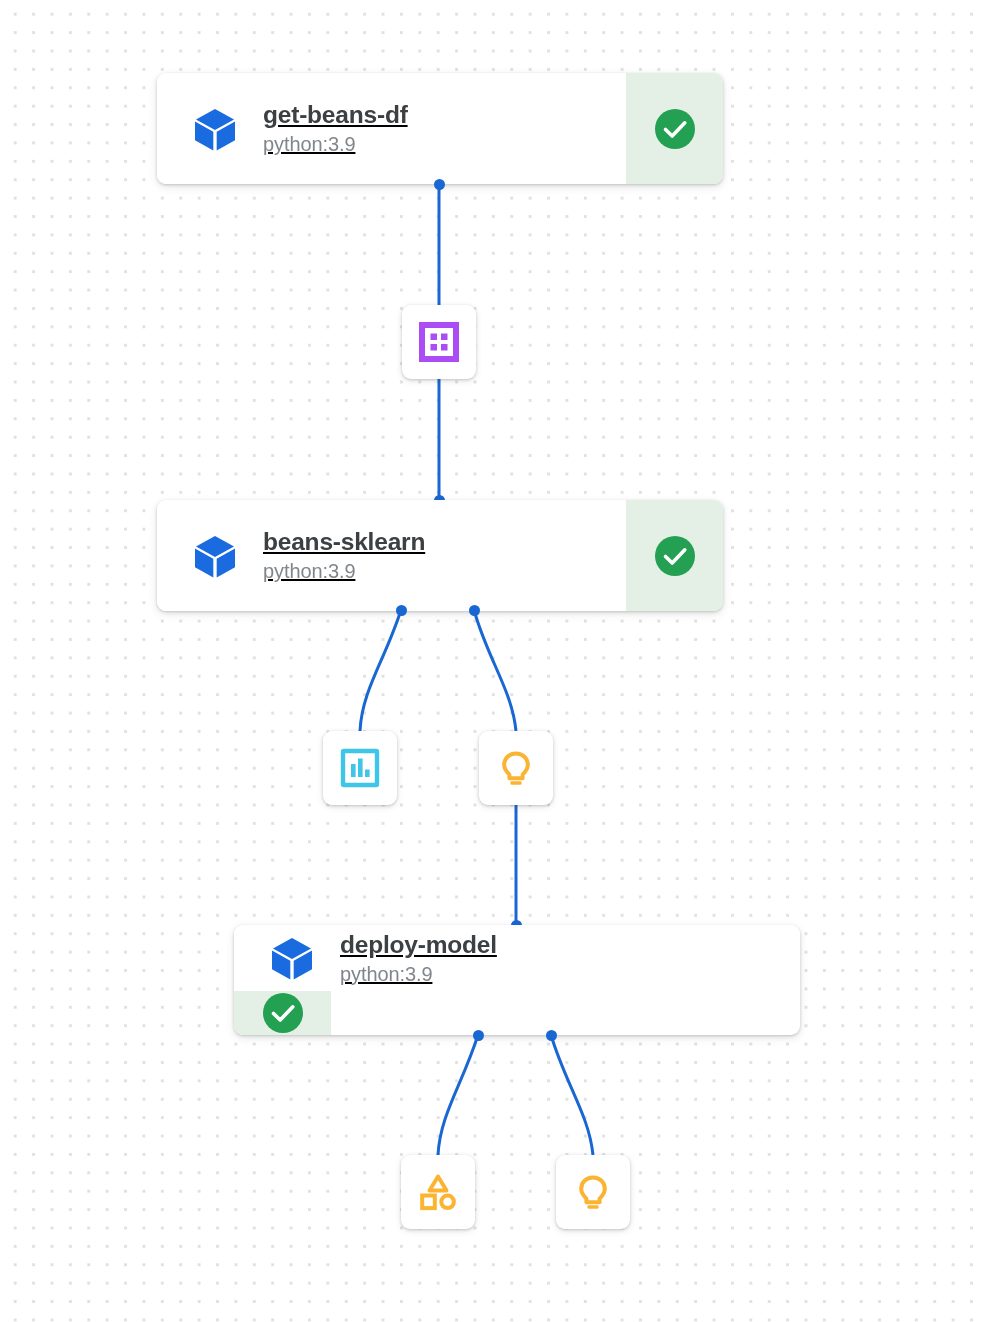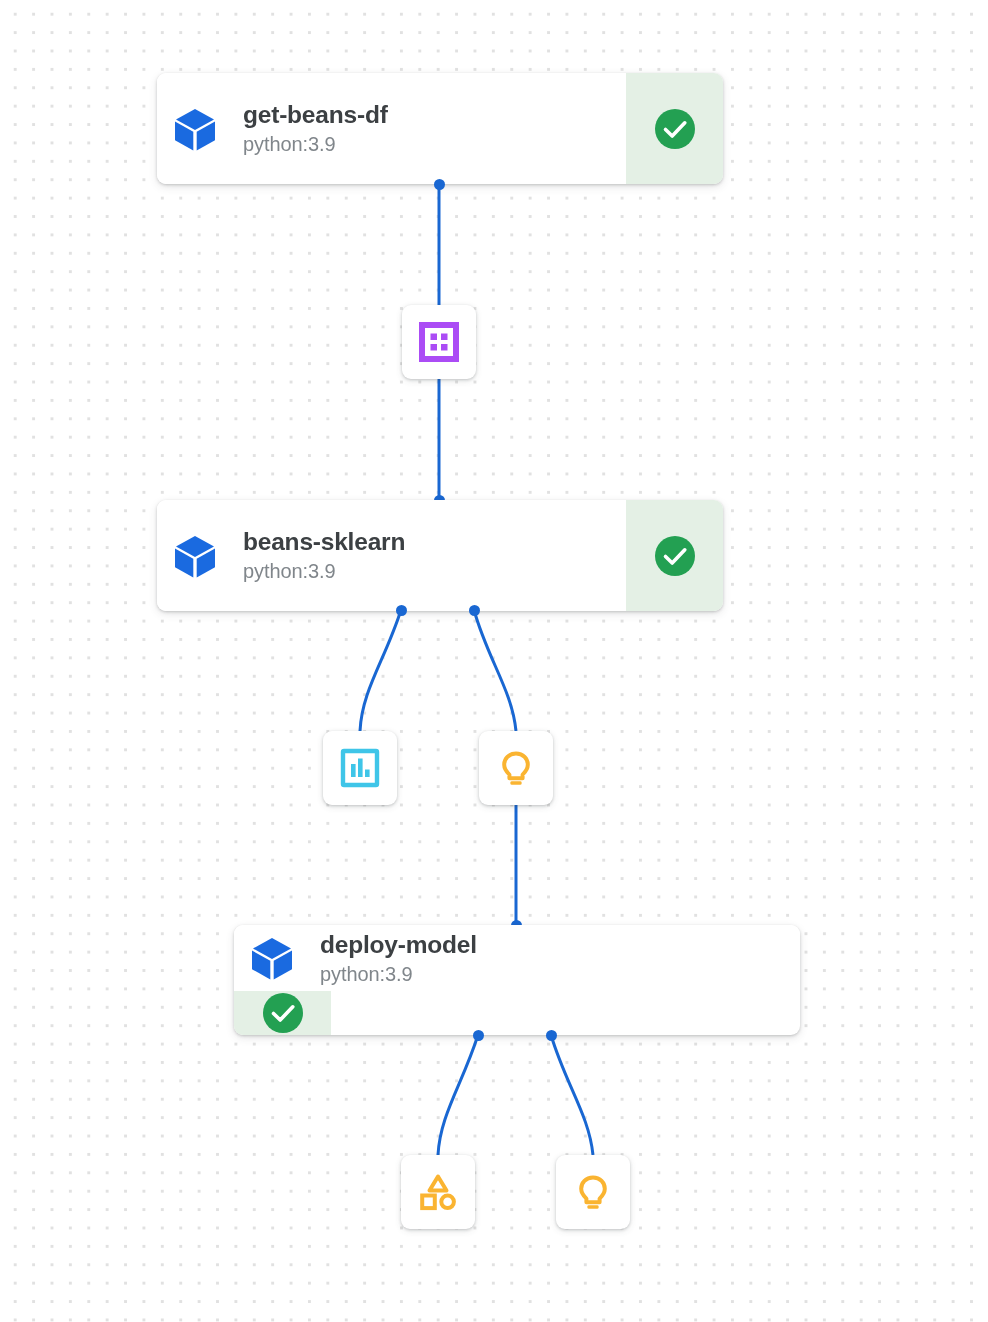--- a/index.html
+++ b/index.html
@@ -38,22 +38,23 @@
     background: #ffffff;
     border-radius: 9px;
     box-shadow: 0 1px 3px rgba(60,64,67,0.26), 0 3px 9px rgba(60,64,67,0.13);
     overflow: hidden;
     box-sizing: border-box;
   }
   .task-main {
     display: flex;
     align-items: center;
     flex: 1 1 auto;
-    padding-left: 12px;
+    padding-left: 32px;
     background: #ffffff;
+    text-decoration: underline;
   }
   .task-icon {
     flex: 0 0 auto;
     width: 52px;
     height: 52px;
     margin-right: 22px;
     display: flex;
     align-items: center;
     justify-content: center;
   }

